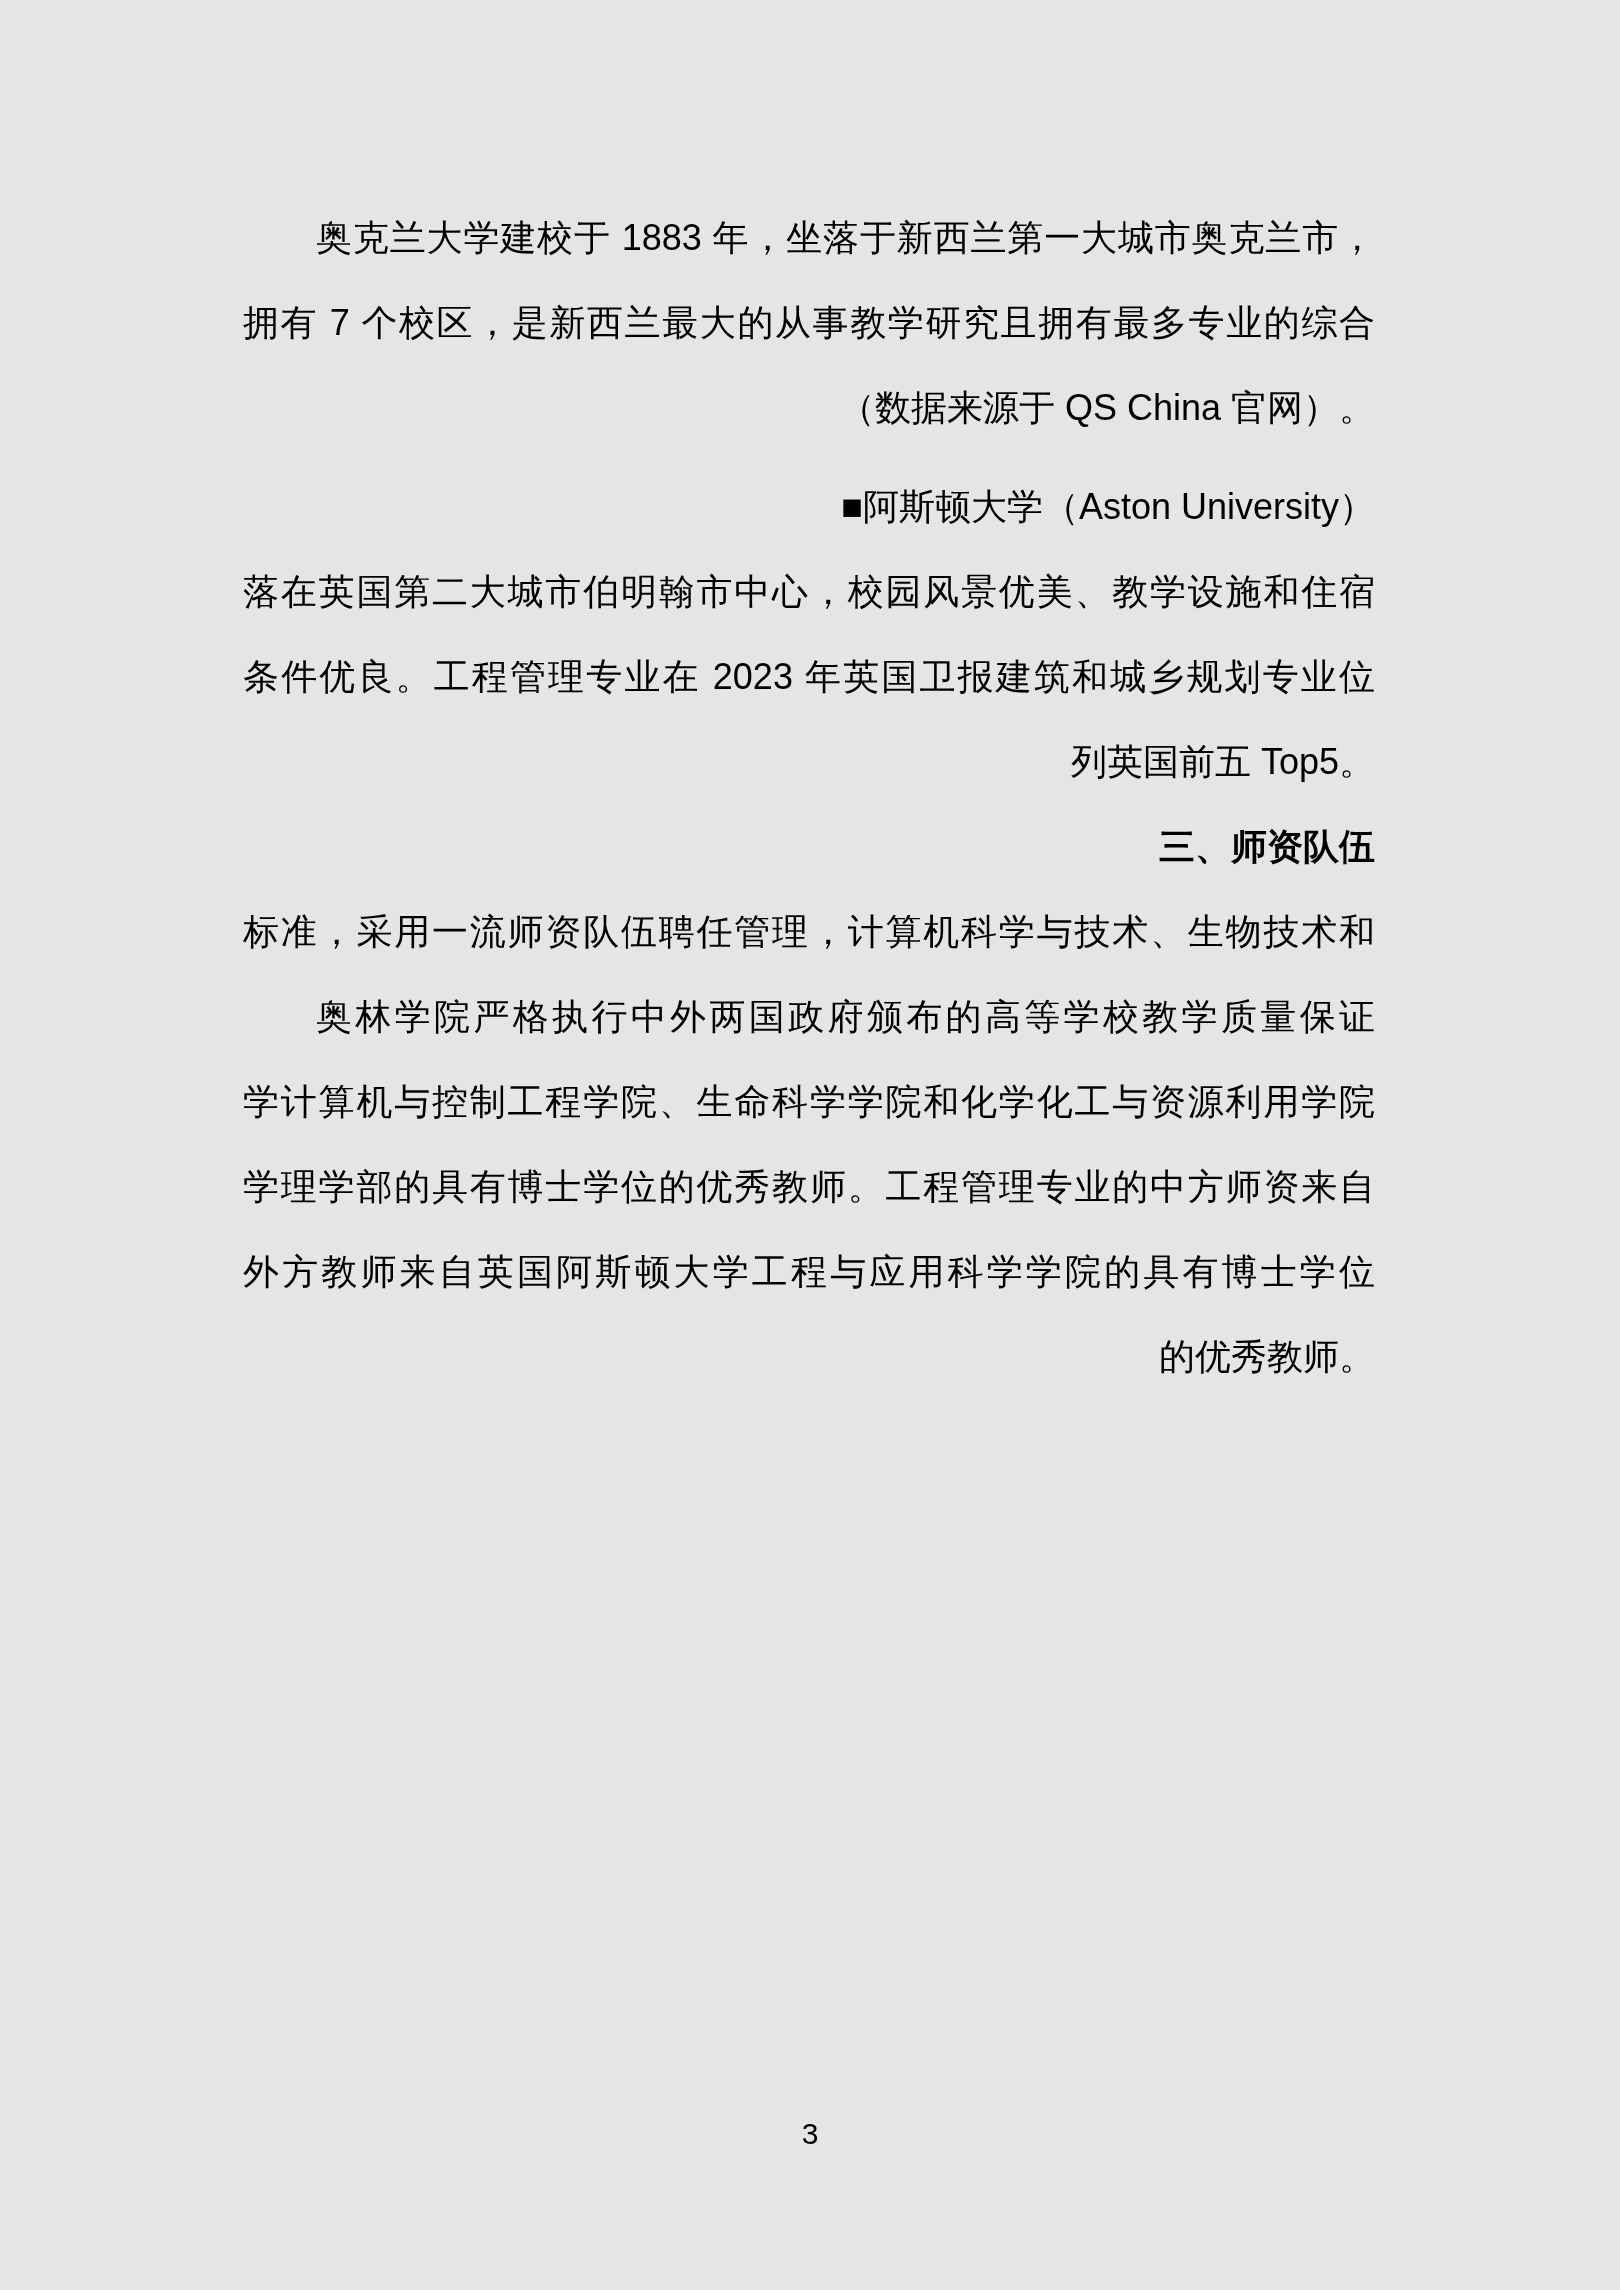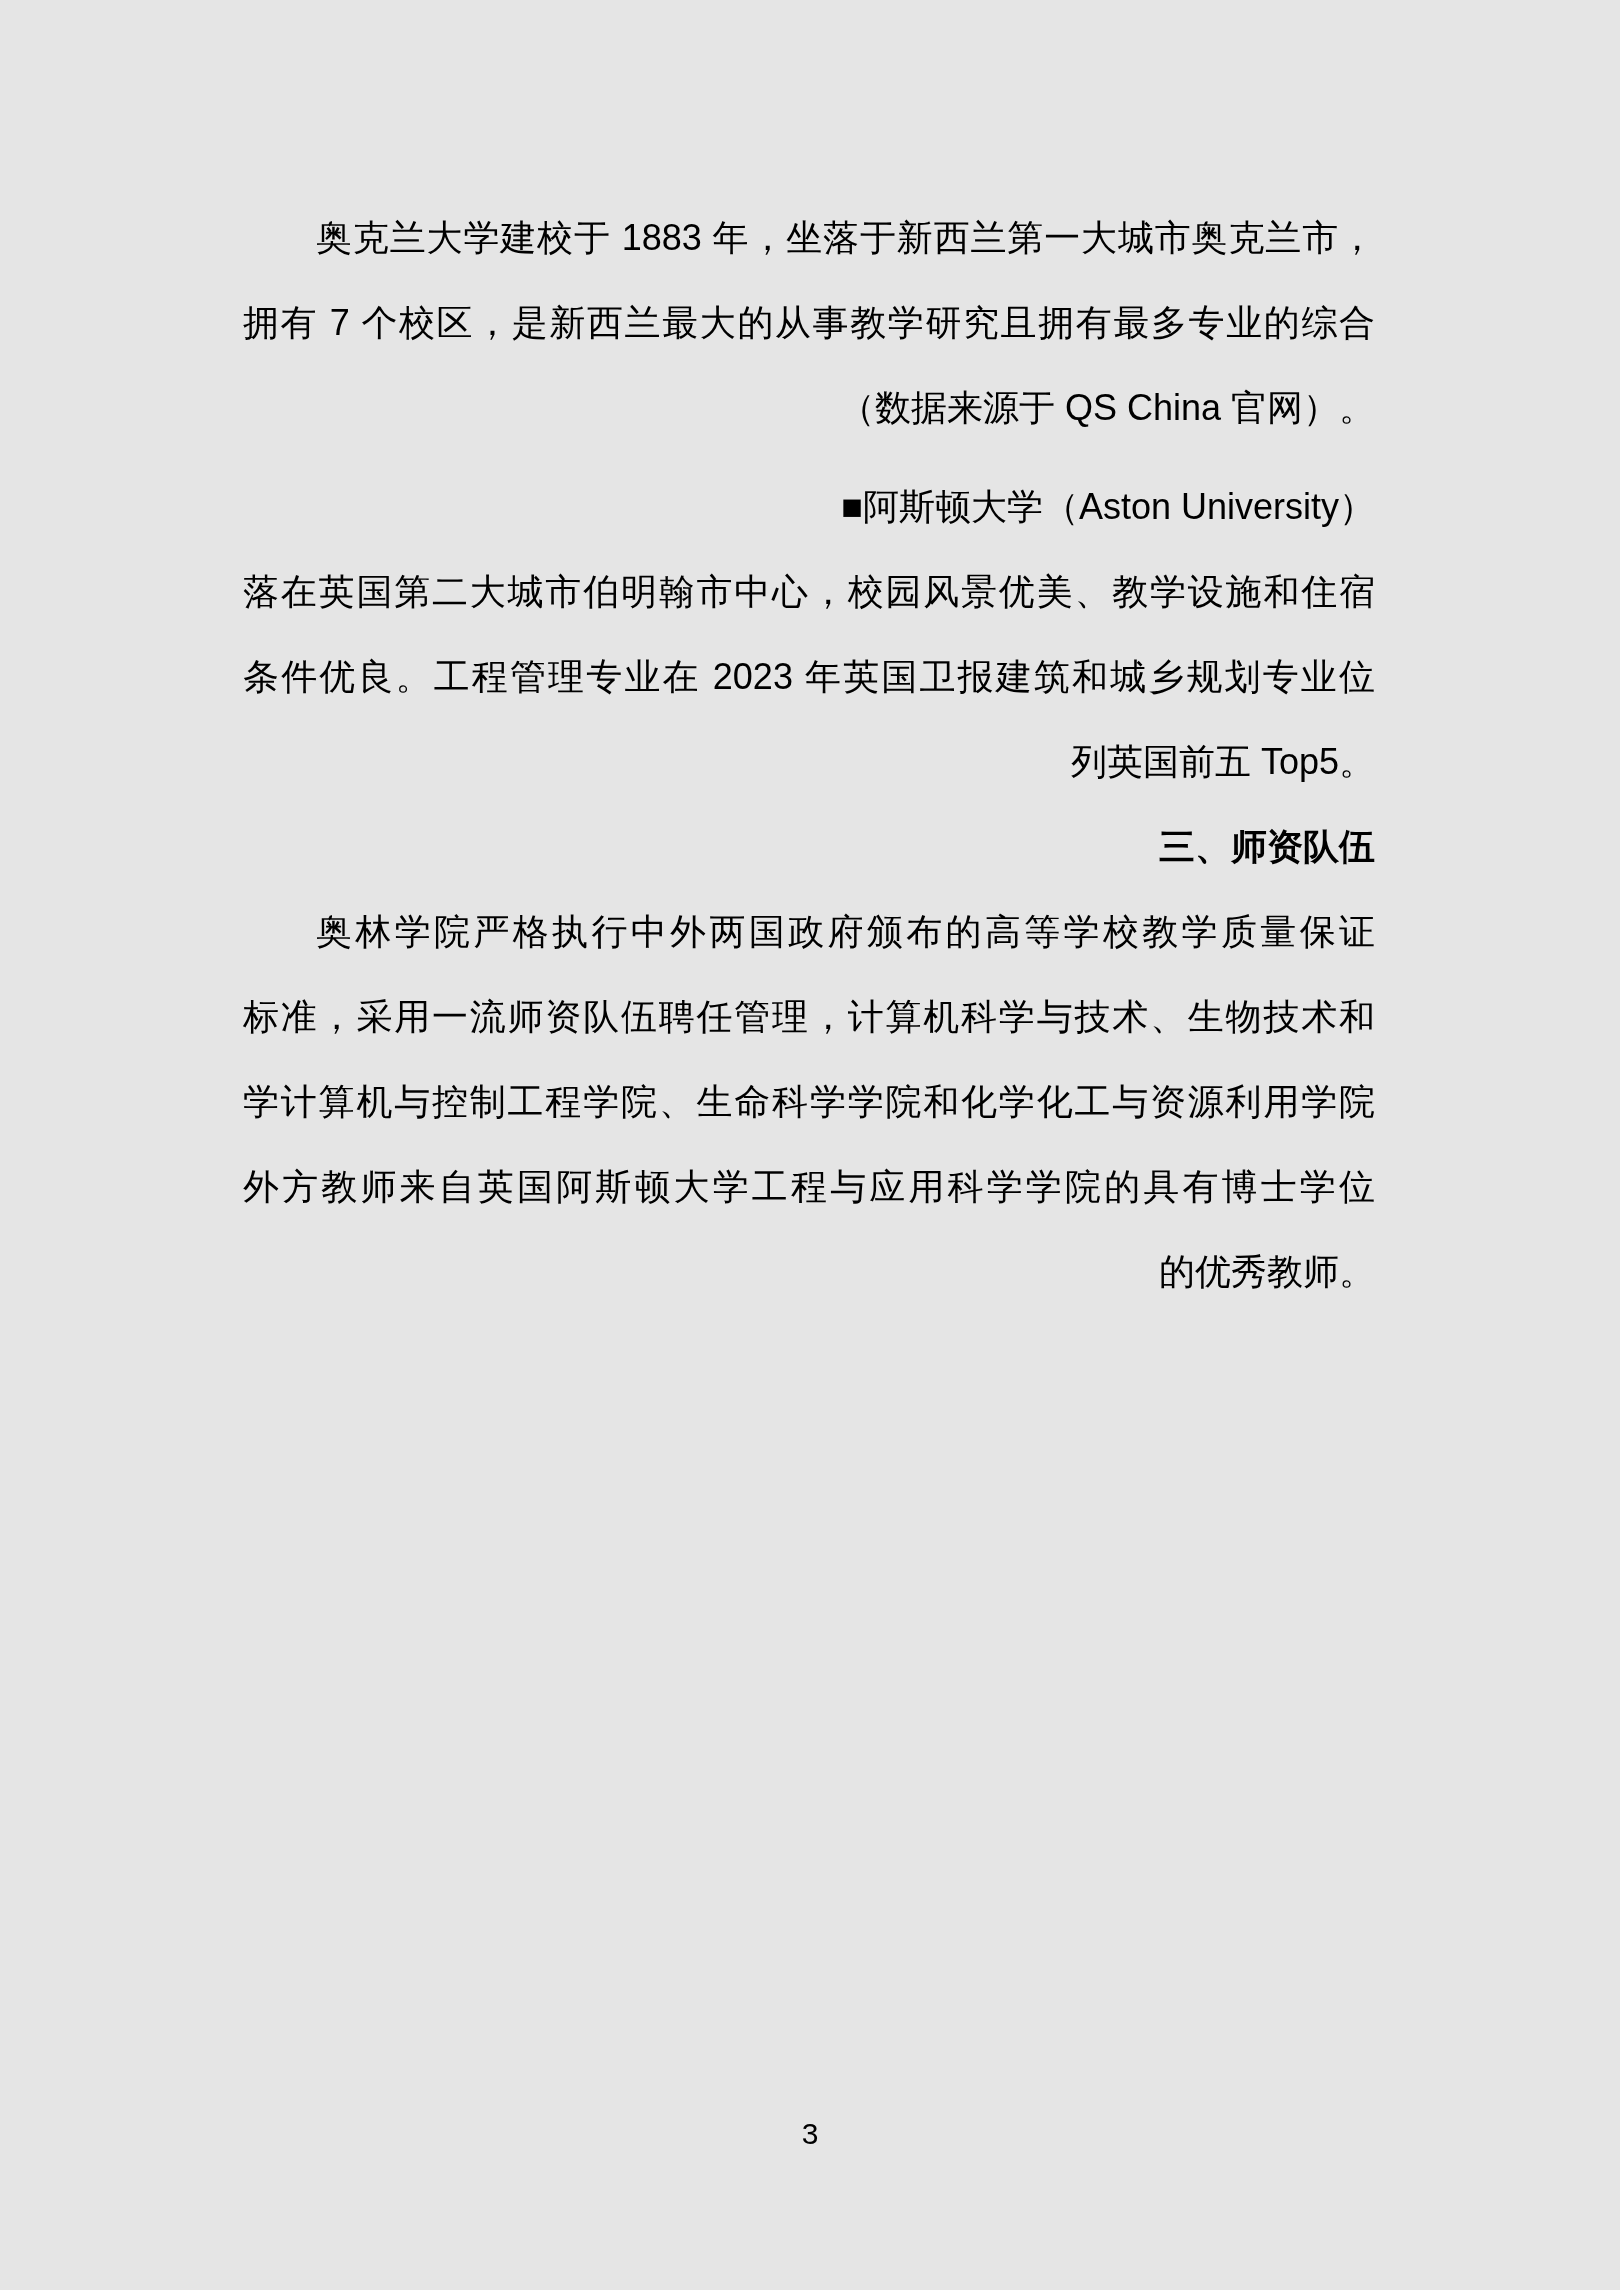--- a/index.html
+++ b/index.html
@@ -62,21 +62,22 @@
 <div class="page">
   <div class="content">
     <div class="tline indent">奥克兰大学建校于 1883 年，坐落于新西兰第一大城市奥克兰市，</div>
     <div class="tline">拥有 7 个校区，是新西兰最大的从事教学研究且拥有最多专业的综合</div>
     <div class="tline plain">（数据来源于 QS China 官网）。</div>
     <div class="tline plain pre-space">■阿斯顿大学（Aston University）</div>
     <div class="tline">落在英国第二大城市伯明翰市中心，校园风景优美、教学设施和住宿</div>
     <div class="tline">条件优良。工程管理专业在 2023 年英国卫报建筑和城乡规划专业位</div>
     <div class="tline plain">列英国前五 Top5。</div>
     <div class="tline plain bold">三、师资队伍</div>
+    <div class="tline">标准，采用一流师资队伍聘任管理，计算机科学与技术、生物技术和</div>
     <div class="tline indent">奥林学院严格执行中外两国政府颁布的高等学校教学质量保证</div>
-    <div class="tline">标准，采用一流师资队伍聘任管理，计算机科学与技术、生物技术和</div>
     <div class="tline">学计算机与控制工程学院、生命科学学院和化学化工与资源利用学院</div>
+    <div class="tline">学理学部的具有博士学位的优秀教师。工程管理专业的中方师资来自</div>
     <div class="tline">外方教师来自英国阿斯顿大学工程与应用科学学院的具有博士学位</div>
     <div class="tline plain">的优秀教师。</div>
   </div>
   <div class="page-number">3</div>
 </div>
 
 
 </body></html>

